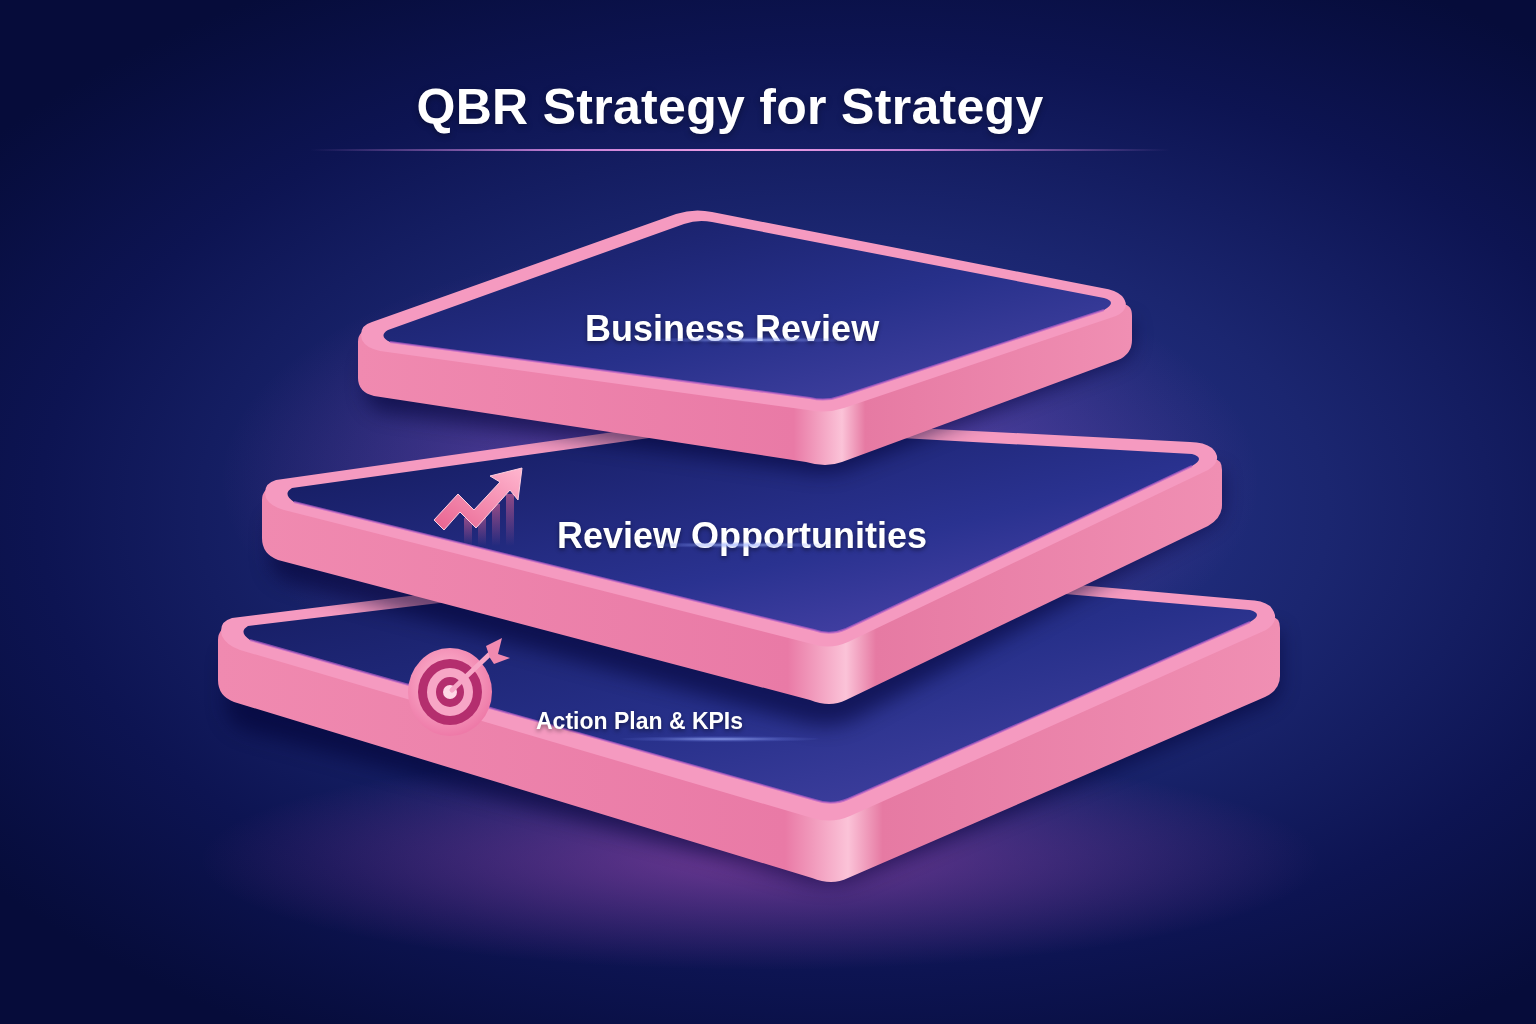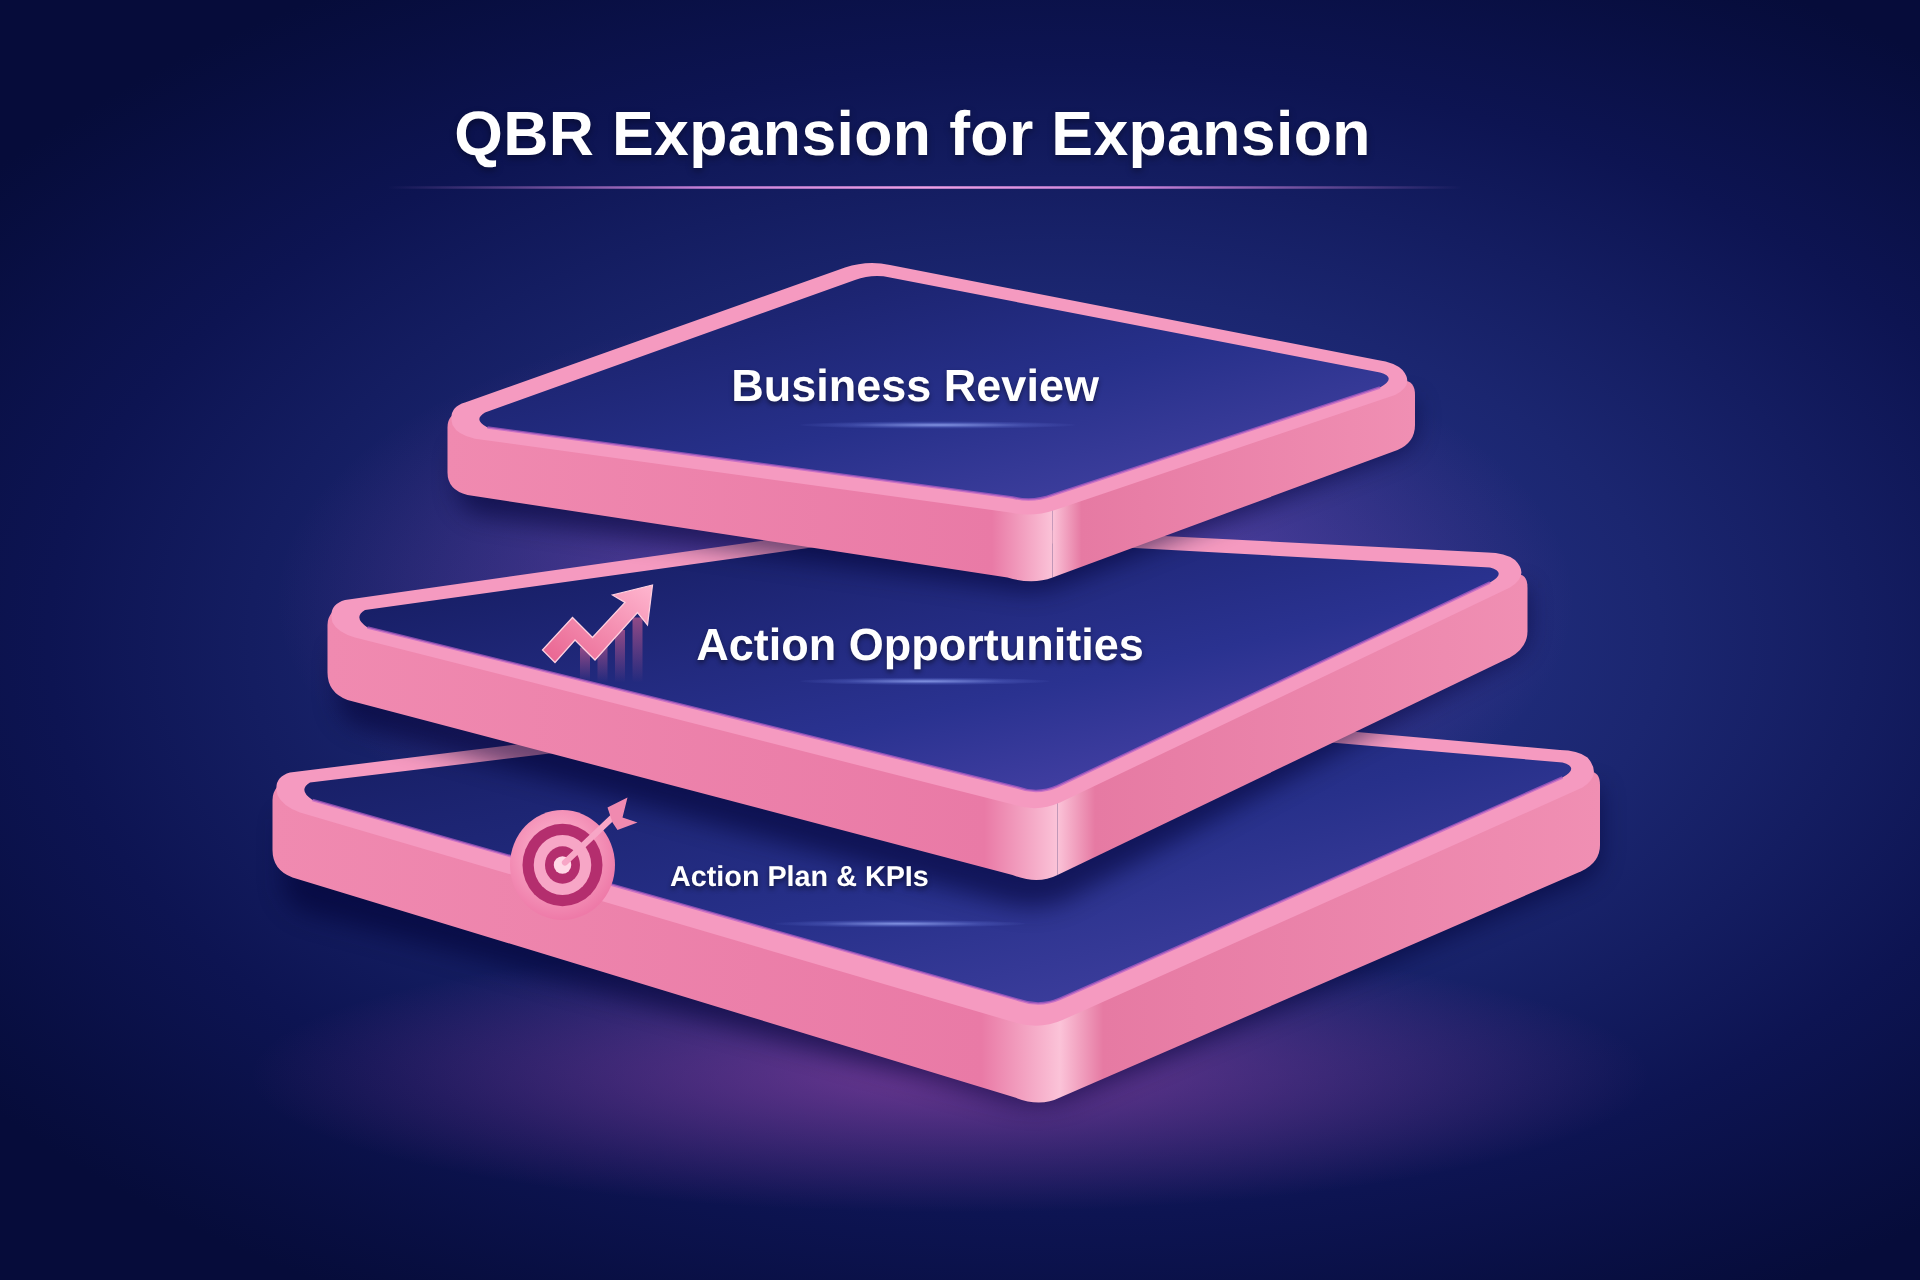--- a/index.html
+++ b/index.html
@@ -15,33 +15,34 @@
     text-shadow: 0 2px 6px rgba(0,0,0,0.35);
   }
   .title-rule {
     position: absolute; left: 310px; top: 149px; width: 860px; height: 2px;
     background: linear-gradient(90deg, rgba(180,120,220,0) 0%, rgba(220,140,230,0.9) 30%, rgba(240,160,230,1) 50%, rgba(220,140,230,0.9) 70%, rgba(180,120,220,0) 100%);
   }
   svg.layers { position: absolute; left: 0; top: 0; }
   .label {
     position: absolute; color: #ffffff; font-weight: bold; white-space: nowrap;
     text-shadow: 0 2px 4px rgba(0,0,0,0.45);
+    margin-top: 20px;
   }
   .label-glow {
     position: absolute; height: 6px; border-radius: 50%;
     background: radial-gradient(ellipse at center, rgba(160,180,255,0.75) 0%, rgba(120,140,240,0.25) 45%, rgba(120,140,240,0) 75%);
   }
   .icon { position: absolute; }
 </style>
 </head>
 <body>
 
 <div class="stage">
 
-  <div class="title">QBR Expansion for Expansion</div>
+  <div class="title">QBR Strategy for Strategy</div>
   <div class="title-rule"></div>
 
   <svg class="layers" width="1536" height="1024" viewBox="0 0 1536 1024">
     <defs>
       <linearGradient id="rimL" x1="0" y1="0" x2="1" y2="0">
         <stop offset="0" stop-color="#f08ab0"></stop>
         <stop offset="0.9" stop-color="#e97aa6"></stop>
         <stop offset="1" stop-color="#fbc3d8"></stop>
       </linearGradient>
       <linearGradient id="rimR" x1="0" y1="0" x2="1" y2="0">
@@ -124,21 +125,21 @@
         <stop offset="1" stop-color="#c25a90" stop-opacity="0"></stop>
       </linearGradient>
     </defs>
     <rect x="36" y="60" width="8" height="28" fill="url(#barG)"></rect>
     <rect x="50" y="54" width="8" height="34" fill="url(#barG)"></rect>
     <rect x="64" y="46" width="8" height="42" fill="url(#barG)"></rect>
     <rect x="78" y="36" width="8" height="52" fill="url(#barG)"></rect>
     <path d="M6,62 L30,36 L46,52 L72,24 L62,18 L94,10 L90,42 L82,32 L48,70 L32,54 L16,72 Z" fill="url(#arrowG)" stroke="#ffd0e0" stroke-width="1"></path>
   </svg>
 
-  <div class="label" style="left:557px; top:495px; font-size:36px;">Action Opportunities</div>
+  <div class="label" style="left:557px; top:495px; font-size:36px;">Review Opportunities</div>
   <div class="label-glow" style="left:640px; top:542px; width:200px;"></div>
 
   <svg class="icon" width="110" height="100" viewBox="0 0 110 100" style="left:402px; top:636px;">
     <defs>
       <radialGradient id="tgt" cx="0.45" cy="0.4" r="0.6">
         <stop offset="0" stop-color="#ffc0d6"></stop>
         <stop offset="1" stop-color="#ee7aa8"></stop>
       </radialGradient>
     </defs>
     <ellipse cx="48" cy="56" rx="42" ry="44" fill="url(#tgt)"></ellipse>

